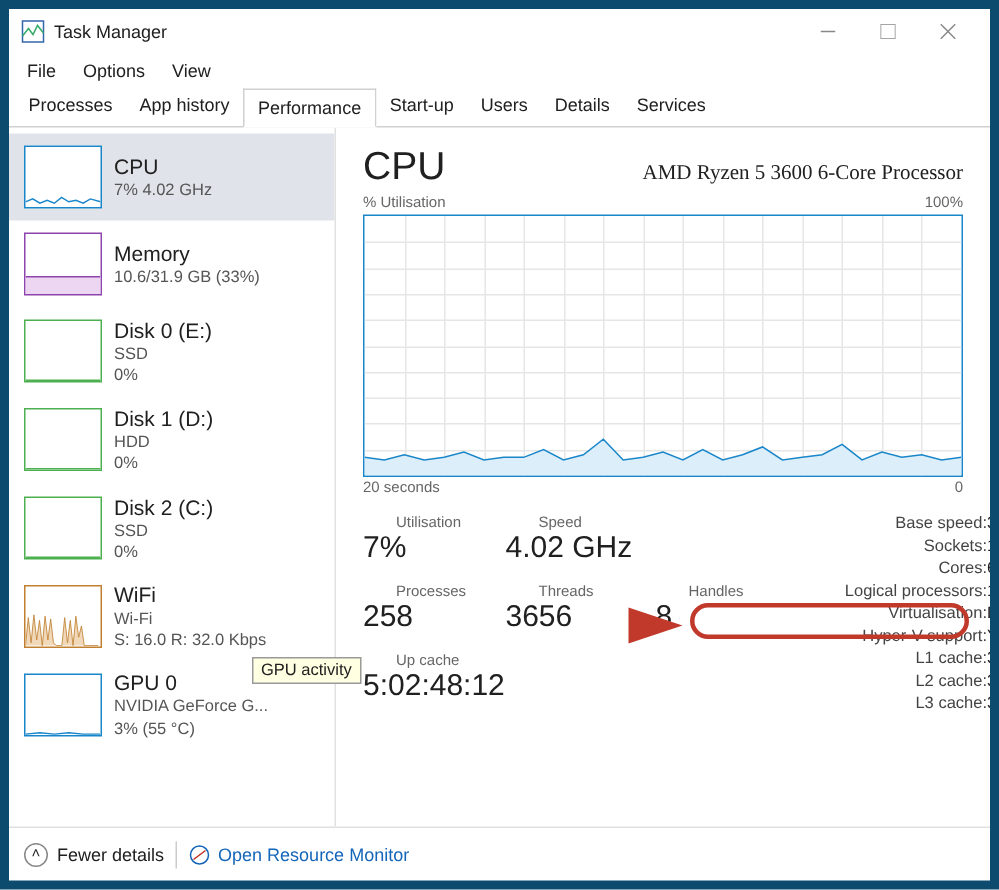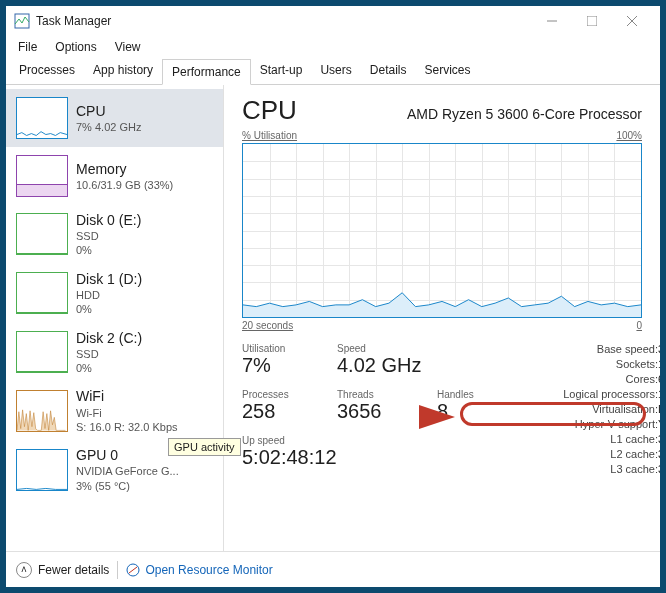--- a/index.html
+++ b/index.html
@@ -26,30 +26,30 @@
 .sbgraph.gpu { border-color: #1986c9; }
 .sbgraph.mem .memfill { position: absolute; left: 0; right: 0; bottom: 0; height: 30%; background: #ecd6f1; border-top: 1px solid #8e44ad; }
 .sbgraph .flat0 { position: absolute; left: 0; right: 0; bottom: 0; border-top: 1px solid #4caf50; }
 .sbgraph.wifi .wififill { position: absolute; left: 0; right: 0; bottom: 0; height: 56%; }
 .sbtext { display: flex; flex-direction: column; line-height: 1.3; }
 .sbname { font-size: 14px; }
 .sbsub { font-size: 11px; color: #555; white-space: nowrap; overflow: hidden; text-overflow: ellipsis; max-width: 130px; }
 .main { flex: 1; padding: 10px 18px; position: relative; overflow: hidden; }
 .mainhdr { display: flex; align-items: baseline; margin-bottom: 4px; }
 .mainhdr h1 { font-size: 26px; font-weight: 400; }
-.modelname { font-size: 14px; margin-left: auto; }
-.axislbl { display: flex; justify-content: space-between; font-size: 10px; color: #666; margin: 2px 0; text-decoration: underline; }
+.modelname { font-size: 14px; margin-left: auto; font-family: Liberation Serif, serif; }
+.axislbl { display: flex; justify-content: space-between; font-size: 10px; color: #666; margin: 2px 0; }
 .chart { height: 175px; border: 1px solid #1986c9; background: #fff; position: relative; overflow: hidden; }
 .chart .grid { position: absolute; inset: 0; }
 .chart .gridline-v { position: absolute; top: 0; bottom: 0; width: 1px; background: #e6e6e6; }
 .chart .gridline-h { position: absolute; left: 0; right: 0; height: 1px; background: #e6e6e6; }
 .chart svg { position: absolute; inset: 0; width: 100%; height: 100%; }
 .stats { display: flex; margin-top: 12px; gap: 0; }
 .bigstats { display: grid; grid-template-columns: 95px 100px 100px; row-gap: 4px; }
-.bigstats .lbl { font-size: 10px; color: #666; }
+.bigstats .lbl { font-size: 10px; color: #666; margin-left: 22px; }
 .bigstats .val { font-size: 20px; margin-bottom: 8px; }
 .uptime { grid-column: 1 / span 3; }
 .smallstats { margin-left: 6px; font-size: 11px; display: grid; grid-template-columns: 115px 65px; row-gap: 3px; align-content: start; }
 .smallstats .l { color: #444; text-align: right; }
 .smallstats .r { text-align: left; }
 .highlight-oval { position: absolute; border: 3px solid #c0392b; border-radius: 12px; pointer-events: none; }
 .red-arrow { position: absolute; width: 0; height: 0; border-top: 12px solid transparent; border-bottom: 12px solid transparent; border-left: 36px solid #c0392b; pointer-events: none; }
 .footer { height: 36px; border-top: 1px solid #e0e0e0; display: flex; align-items: center; padding: 0 10px; gap: 8px; }
 .fewer { display: flex; align-items: center; gap: 6px; cursor: pointer; }
 .updown { width: 16px; height: 16px; border: 1px solid #888; border-radius: 50%; display: flex; align-items: center; justify-content: center; font-size: 10px; }
@@ -252,21 +252,21 @@
             </div>
           <div>
               <div class="lbl">Threads</div>
                <div class="val">3656</div>
             </div>
           <div>
               <div class="lbl">Handles</div>
                <div class="val">8</div>
             </div>
           <div class="uptime">
-              <div class="lbl">Up speed</div>
+              <div class="lbl">Up cache</div>
                <div class="val">5:02:48:12</div>
             </div>
         </div>
         <div class="smallstats" id="smallstats">
             <div class="l">Base speed:</div>
             <div class="r">3.60 GHz</div>
             <div class="l">Sockets:</div>
             <div class="r">1</div>
             <div class="l">Cores:</div>
             <div class="r">6</div>

